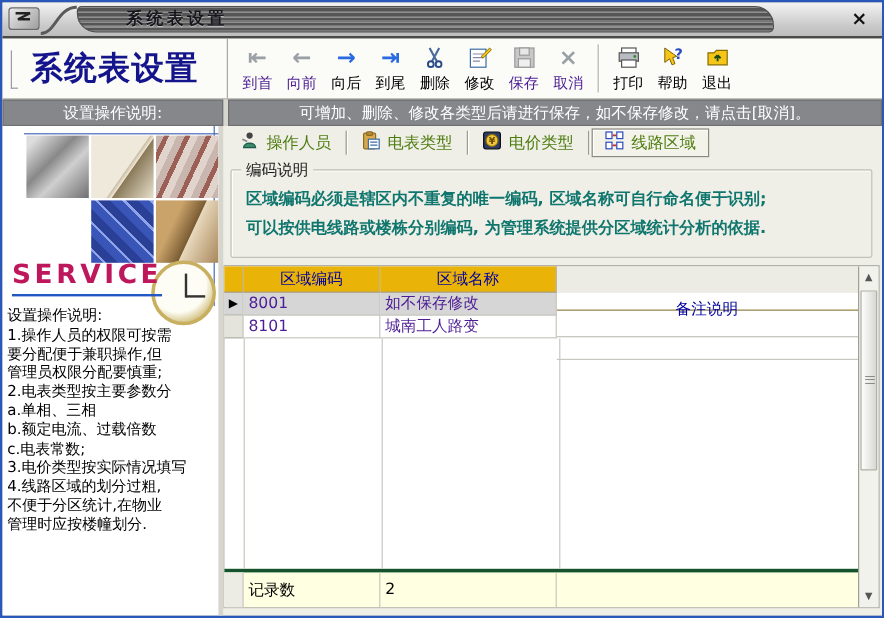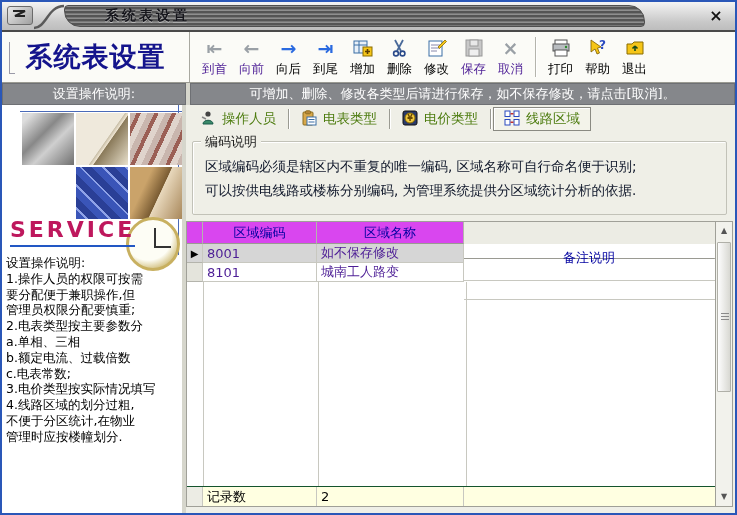--- a/index.html
+++ b/index.html
@@ -118,48 +118,48 @@
   }
   .groupbox {
     margin:8px 8px 0 6px; height:74px; border:1px solid #c2c2b8;
     box-shadow:inset 1px 1px 0 #fff; border-radius:2px; position:relative;
     padding:12px 10px 0 12px;
   }
   .groupbox .legend {
     position:absolute; top:-9px; left:8px; background:#efefe7; padding:0 4px;
     font-size:13px; color:#1a1a1a;
   }
-  .note-line { color:#0f172a; font-size:13.5px; line-height:24px; white-space:nowrap; overflow:hidden; }
+  .note-line { color:#0f766e; font-size:13.5px; line-height:24px; white-space:nowrap; overflow:hidden;font-weight:bold; }
   
   .grid {
     margin:6px 2px 0 0; height:286px; border:1px solid #a0a098; background:#fff;
     display:flex;
   }
   .grid-main { flex:1; display:flex; flex-direction:column; min-width:0; }
   .g-row { display:flex; }
   .g-header { height:22px; background:#ececE4; background:#ececE4; }
   .g-header .cell {
     font-size:13px; color:#0000a0; display:flex; align-items:center; justify-content:center;
-    border-right:1px solid #b4b4ac; border-bottom:1px solid #9a9a92; background:#d946ef;
+    border-right:1px solid #b4b4ac; border-bottom:1px solid #9a9a92; background:#eab308;
   }
   .cell-ind { width:16px; flex:none; background:#e4e4dc; border-right:1px solid #b4b4ac; }
   .col1 { width:114px; flex:none; }
   .col2 { width:147px; flex:none; }
   .col3 { flex:1; min-width:0;margin-top:36px; }
   .g-data { height:19px; }
   .g-data .cell {
     font-size:13px; color:#4c1d95; display:flex; align-items:center; padding-left:4px;
     border-right:1px solid #c8c8c0; border-bottom:1px solid #c8c8c0; overflow:hidden;
   }
   .g-data .cell-ind { display:flex; align-items:center; justify-content:center; padding-left:0;
     border-bottom:1px solid #b4b4ac; font-size:10px; color:#000; }
   .g-data.selected .cell { background:#d6d6d6; }
   .g-filler { flex:1; position:relative; }
   .g-filler .vline { position:absolute; top:0; bottom:0; width:1px; background:#c8c8c0; }
-  .g-footer { height:20px; background:#ffffe1; border-top:1px solid #14532d; }
+  .g-footer { height:32px; background:#ffffe1; border-top:3px solid #14532d; }
   .g-footer .cell {
     font-size:13px; color:#000; display:flex; align-items:center; padding-left:4px;
     border-right:1px solid #c8c8c0; overflow:hidden;
   }
   .g-footer .cell-ind { background:#ececE4; }
   
   .vscroll {
     width:17px; flex:none; border-left:1px solid #a0a098; background:#f2f2ec;
     position:relative;
   }
@@ -210,32 +210,20 @@
         <span class="ic arr-gray">←</span>
         <span class="lb">向前</span>
       </div>
       <div class="tbtn">
         <span class="ic arr-blue">→</span>
         <span class="lb">向后</span>
       </div>
       <div class="tbtn">
         <span class="ic arr-blue">⇥</span>
         <span class="lb">到尾</span>
-      </div>
-      <div class="tbtn">
-        <span class="ic">
-          <svg width="20" height="20" viewBox="0 0 20 20">
-            <rect x="1" y="3" width="13" height="12" fill="#e8f0f8" stroke="#3a6ea5"></rect>
-            <line x1="1" y1="7" x2="14" y2="7" stroke="#3a6ea5"></line>
-            <line x1="6" y1="3" x2="6" y2="15" stroke="#3a6ea5"></line>
-            <rect x="10" y="9" width="9" height="9" fill="#f5c518" stroke="#8a6d00"></rect>
-            <path d="M14.5 11 v5 M12 13.5 h5" stroke="#5a3c00" stroke-width="1.6"></path>
-          </svg>
-        </span>
-        <span class="lb">增加</span>
       </div>
       <div class="tbtn">
         <span class="ic">
           <svg width="20" height="20" viewBox="0 0 20 20">
             <path d="M5 2 L11 13 M13 2 L7 13" stroke="#4a6a9a" stroke-width="1.8"></path>
             <circle cx="6" cy="15.5" r="2.4" fill="none" stroke="#2a4a8a" stroke-width="1.6"></circle>
             <circle cx="12.5" cy="15.5" r="2.4" fill="none" stroke="#2a4a8a" stroke-width="1.6"></circle>
           </svg>
         </span>
         <span class="lb">删除</span>

